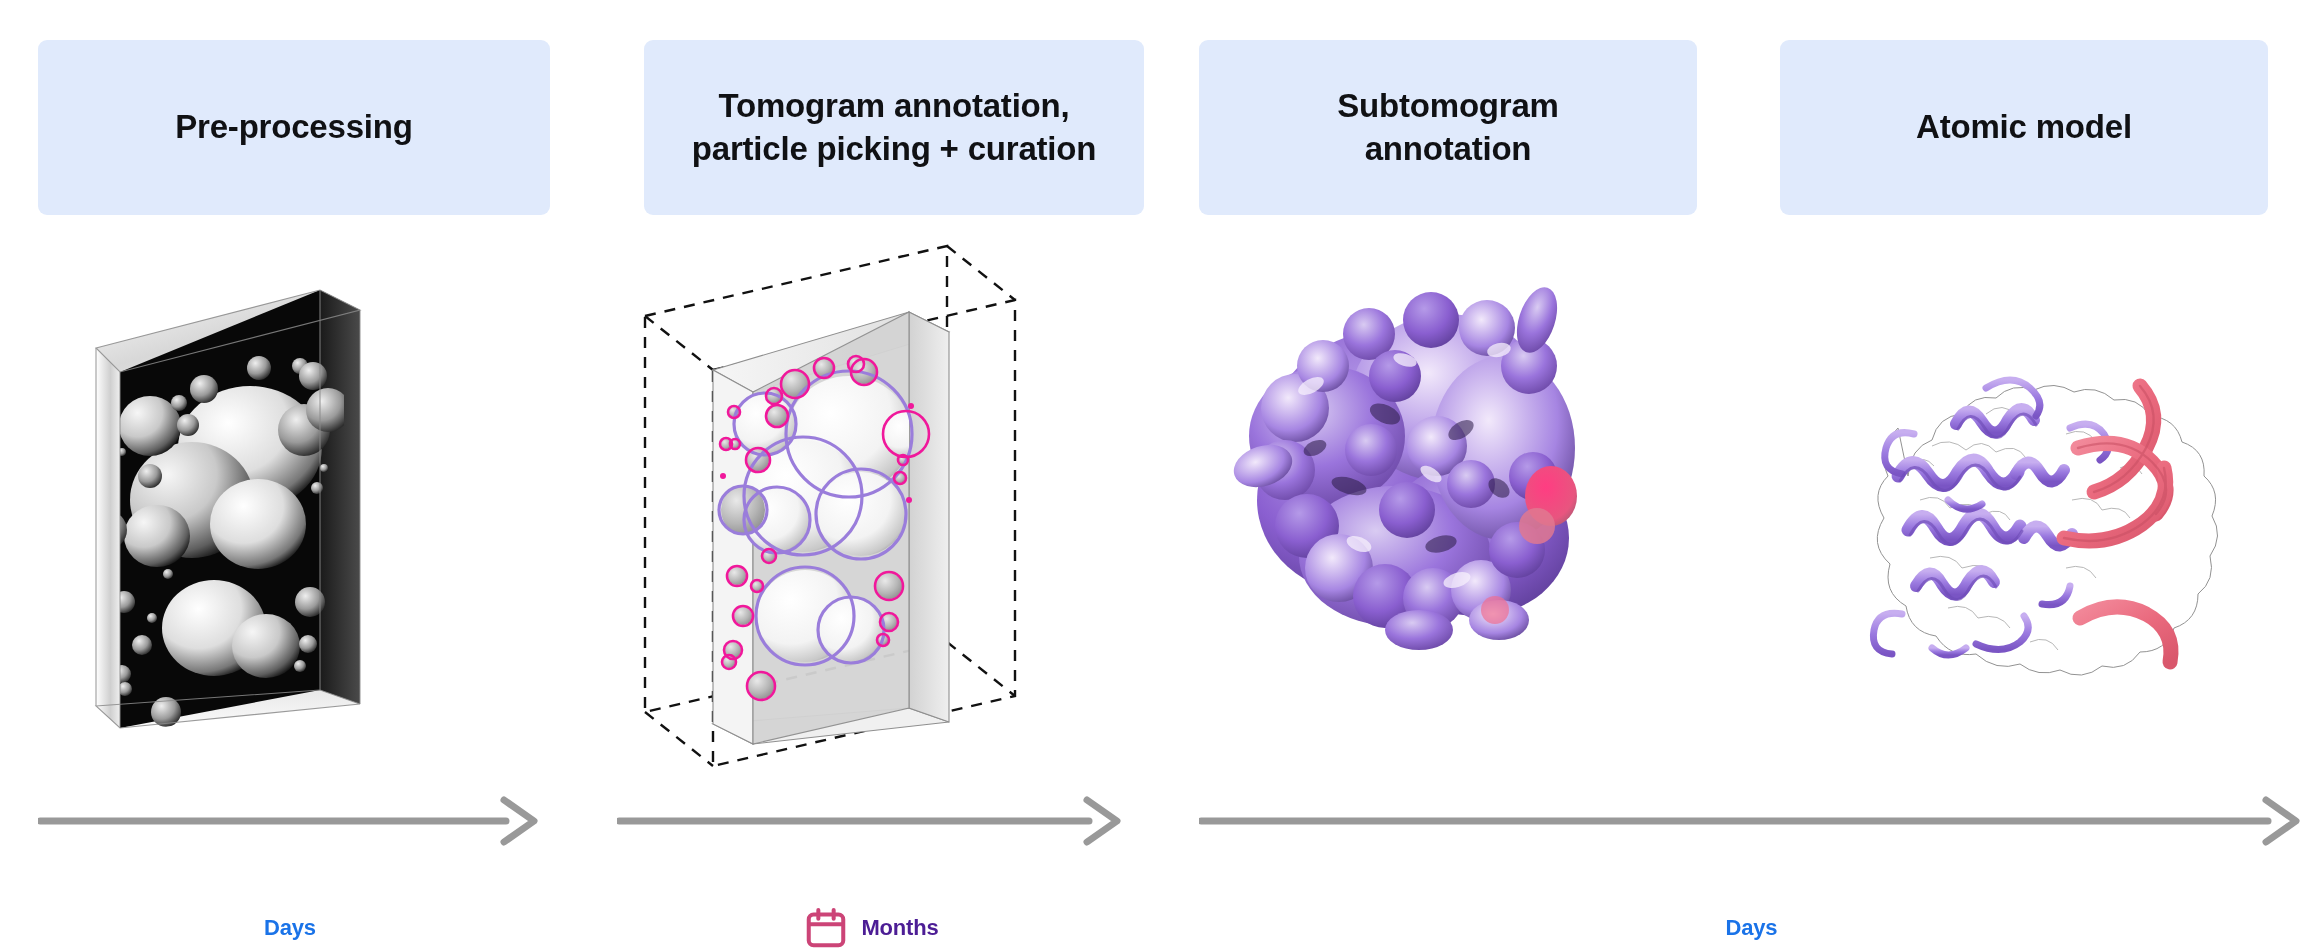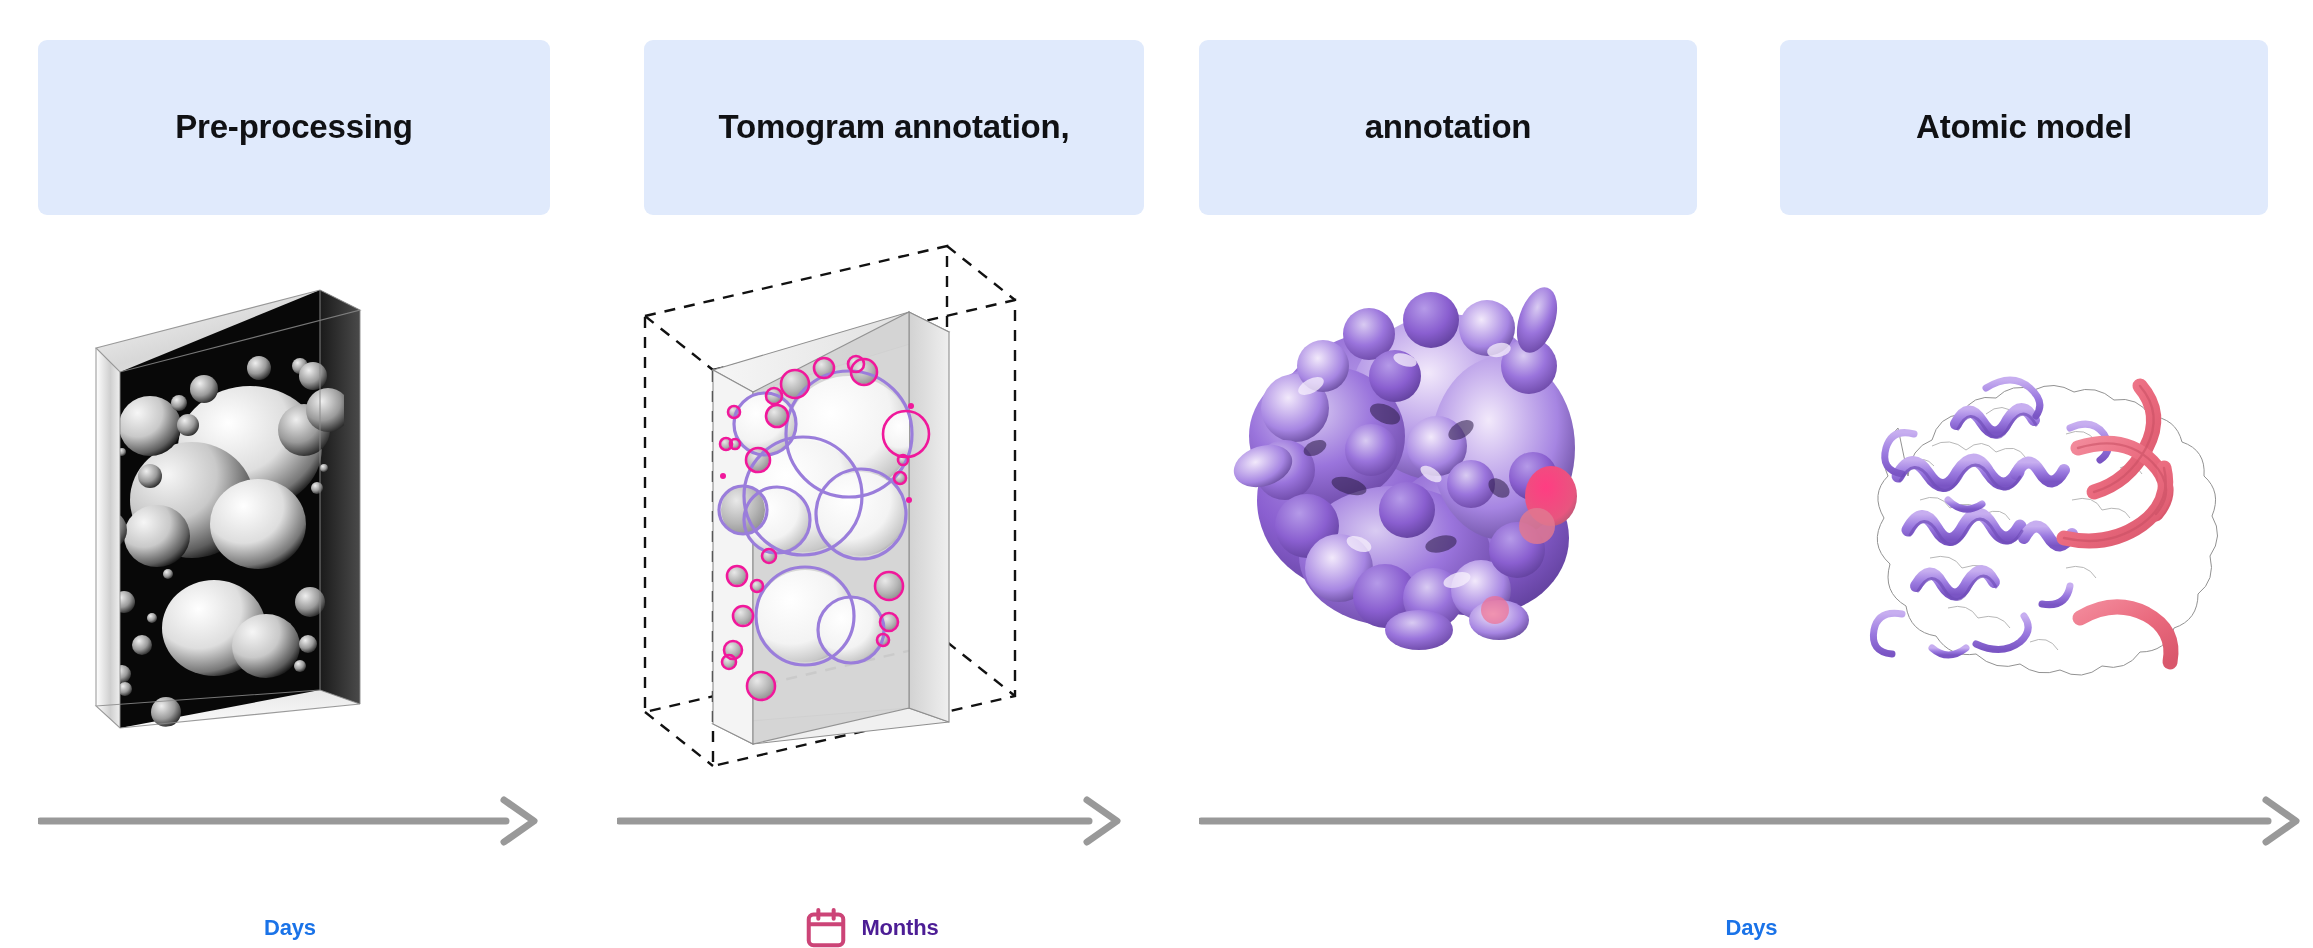--- a/index.html
+++ b/index.html
@@ -82,24 +82,26 @@
 <body>
 
 <div class="hdr" id="hdr0">
   <div>
     <span>Pre-processing</span>
   </div>
 </div>
 <div class="hdr" id="hdr1">
   <div>
     <span>Tomogram annotation,</span>
+    <span>particle picking + curation</span>
   </div>
 </div>
 <div class="hdr" id="hdr2">
   <div>
+    <span>Subtomogram</span>
     <span>annotation</span>
   </div>
 </div>
 <div class="hdr" id="hdr3">
   <div>
     <span>Atomic model</span>
   </div>
 </div>
 
 <div class="stage" id="stage0">

